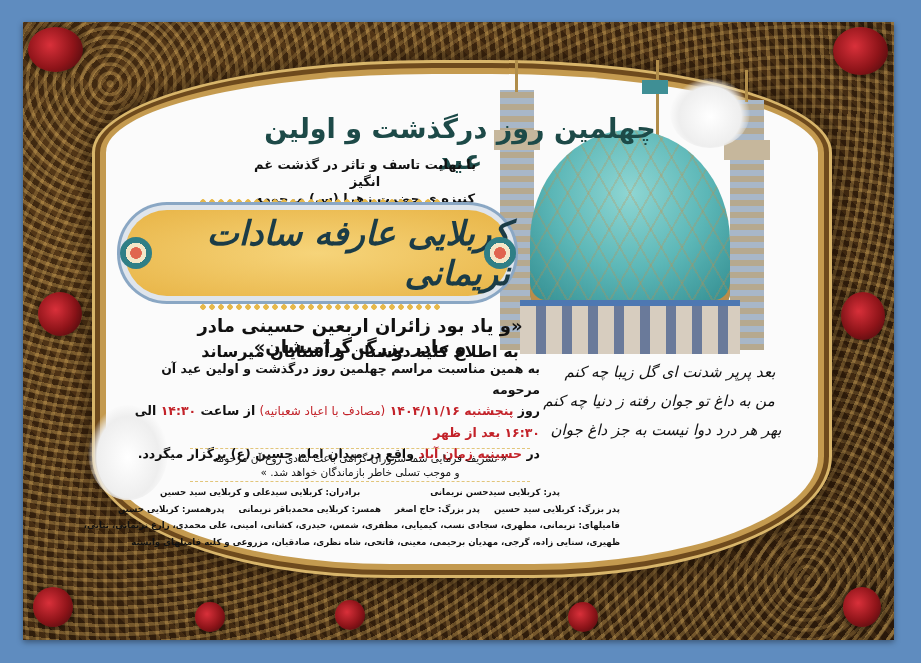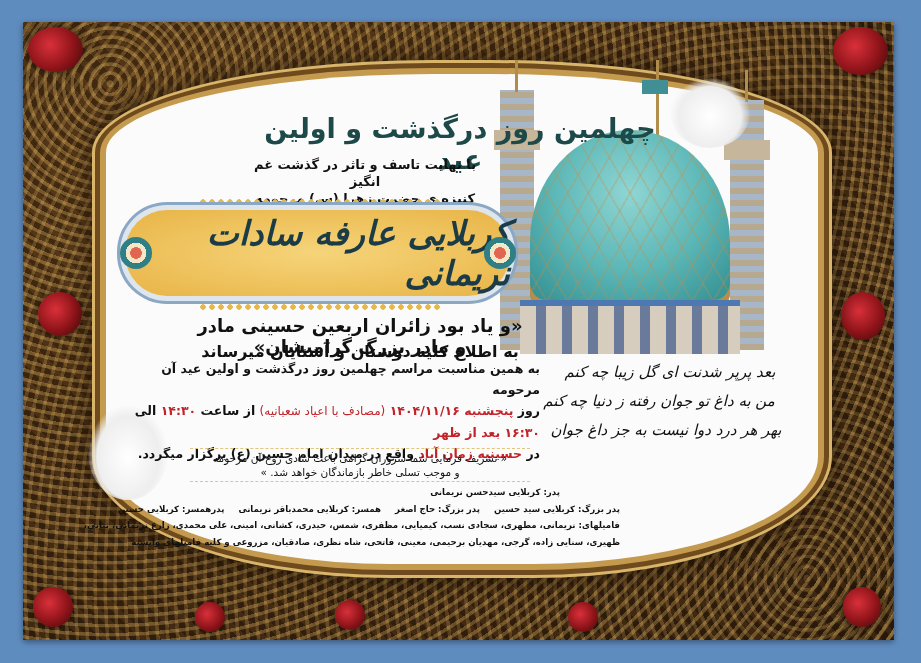--- a/index.html
+++ b/index.html
@@ -182,20 +182,21 @@
 
 <div class="poem">
   <div>بعد پرپر شدنت ای گل زیبا چه کنم</div>
   <div>من به داغ تو جوان رفته ز دنیا چه کنم</div>
   <div>بهر هر درد دوا نیست به جز داغ جوان</div>
 </div>
 
 <div class="family">
   <div class="row" style="padding-right:60px;gap:70px;">
     <span>پدر: کربلایی سیدحسن نریمانی</span>
+    <span>برادران: کربلایی سیدعلی و کربلایی سید حسین</span>
   </div>
   <div class="row" style="gap:14px;">
     <span>پدر بزرگ: کربلایی سید حسین</span>
     <span>پدر بزرگ: حاج اصغر</span>
     <span>همسر: کربلایی محمدباقر نریمانی</span>
     <span>پدرهمسر: کربلایی حسین</span>
   </div>
   <div class="row">
     <span>فامیلهای: نریمانی، مطهری، سجادی نسب، کیمیایی، مظفری، شمس، حیدری، کشانی، امینی، علی محمدی، زارع نریمانی، ثنایی،</span>
   </div>

